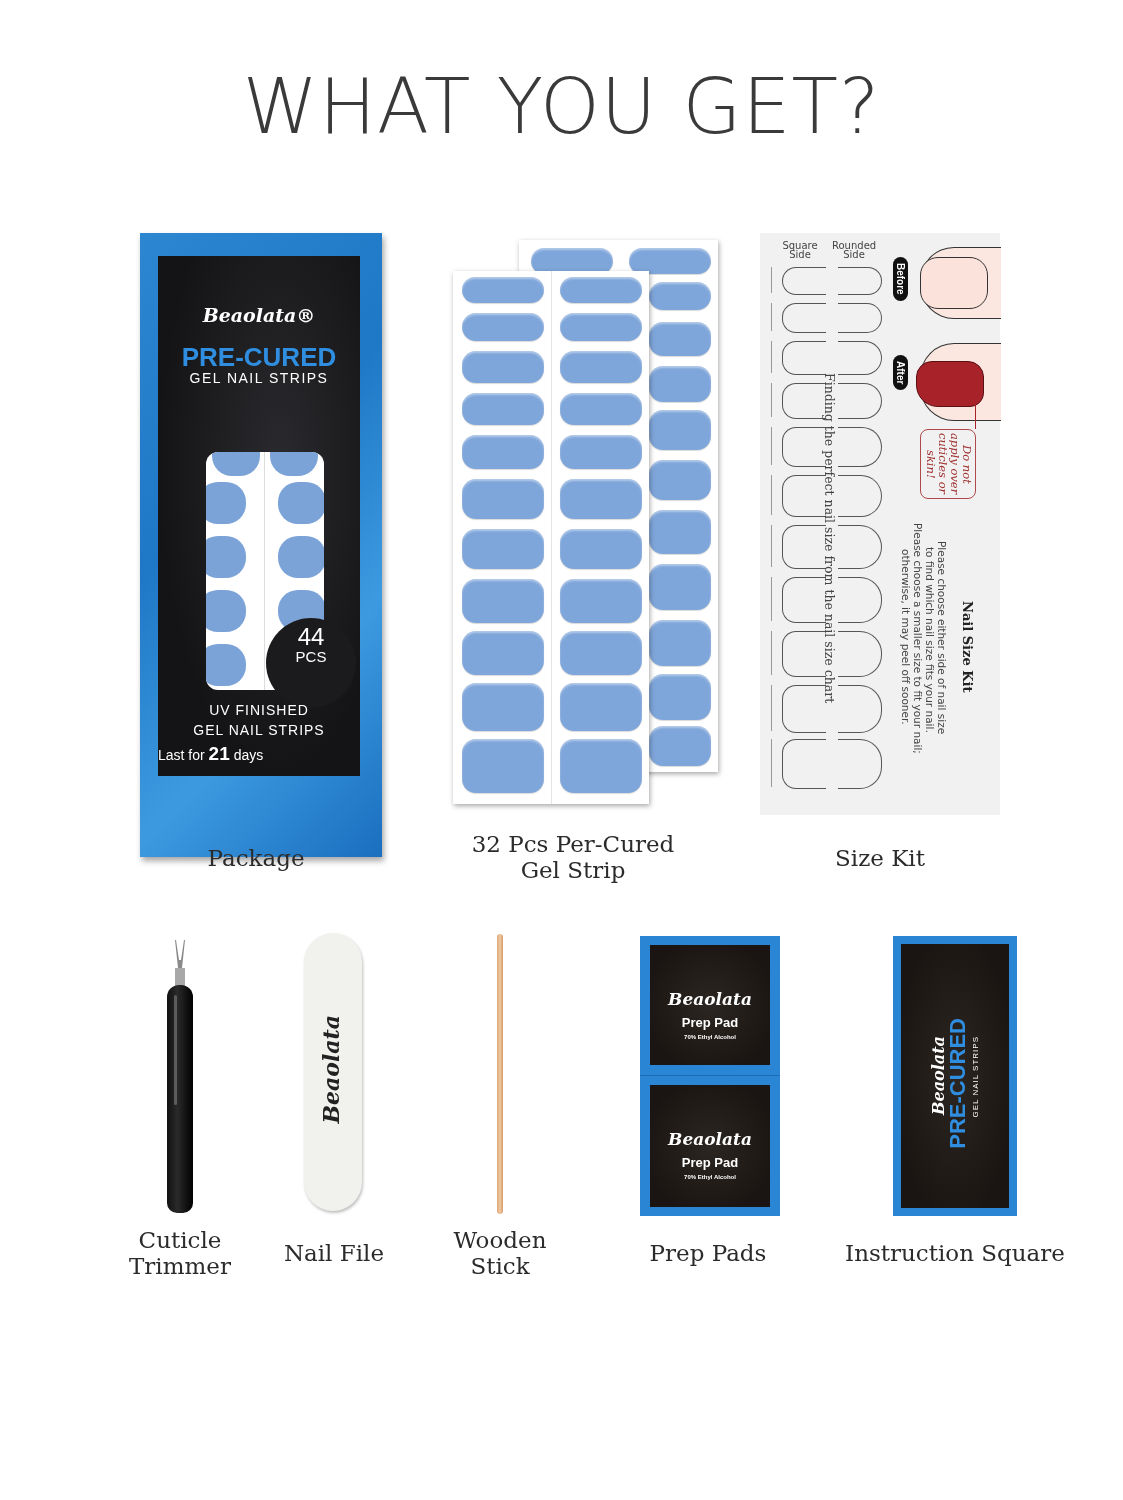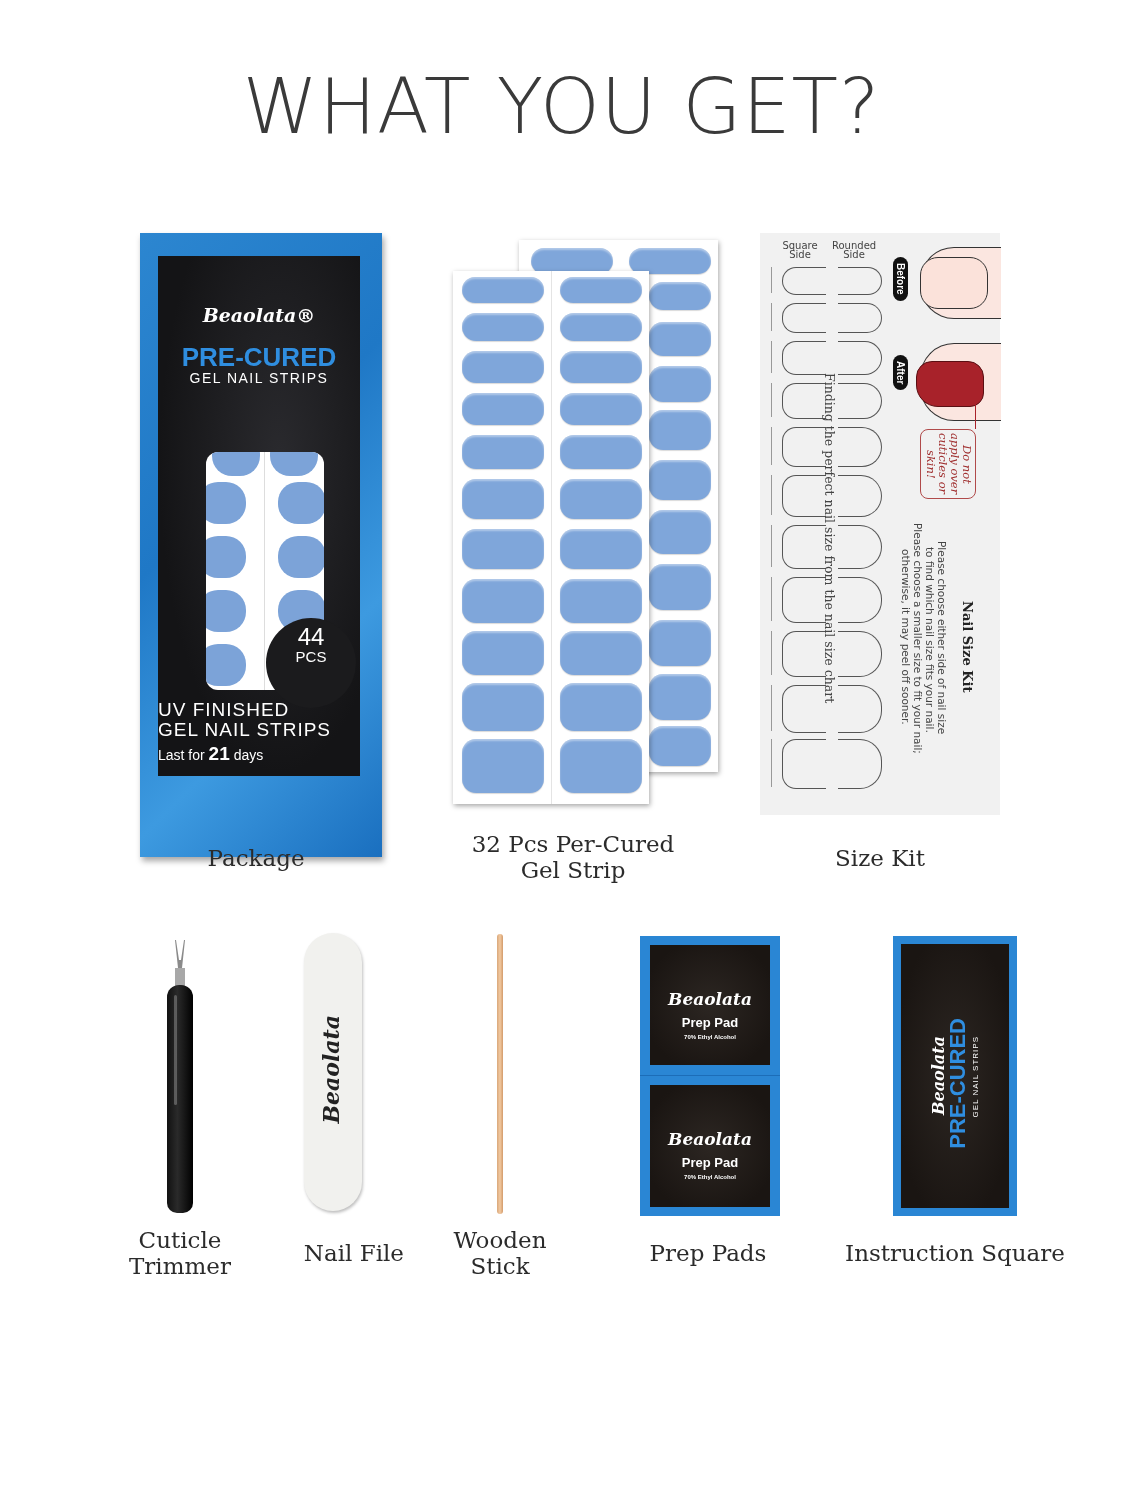--- a/index.html
+++ b/index.html
@@ -14,21 +14,21 @@
   .brand{font-family:"DejaVu Serif",serif;font-style:italic;font-weight:bold;color:#fff;text-align:center;}
   .pkg .brand{position:absolute;top:48px;left:0;width:202px;font-size:19px;}
   .pkg .pc{position:absolute;top:86px;left:0;width:202px;text-align:center;color:#2f8ee0;font-weight:bold;font-size:26px;letter-spacing:0px;font-family:"Liberation Sans",sans-serif;}
   .pkg .gns{position:absolute;top:114px;left:0;width:202px;text-align:center;color:#fff;font-size:14px;letter-spacing:1.5px;font-family:"Liberation Sans",sans-serif;}
   .pkg .nouv{position:absolute;top:152px;left:0;width:202px;text-align:center;color:#fff;font-size:14.5px;letter-spacing:1.5px;line-height:18px;font-family:"Liberation Sans",sans-serif;}
   .pkg .window{position:absolute;left:48px;top:196px;width:118px;height:238px;background:#fff;border-radius:12px;overflow:hidden;}
   .pkg .window .nl{position:absolute;width:48px;height:42px;background:#7ca3d8;border-radius:20px;}
   .pkg .badge{position:absolute;left:108px;top:362px;width:90px;height:90px;border-radius:50%;background:#1b1b1d;}
   .pkg .n44{position:absolute;left:118px;top:370px;width:70px;text-align:center;color:#fff;font-size:24px;line-height:22px;font-family:"Liberation Sans",sans-serif;}
   .pkg .pcs{position:absolute;left:118px;top:392px;width:70px;text-align:center;color:#fff;font-size:15px;font-family:"Liberation Sans",sans-serif;}
-  .pkg .uvf{position:absolute;top:444px;left:0;width:202px;color:#fff;font-size:19px;letter-spacing:1px;line-height:20px;font-family:"Liberation Sans",sans-serif;}
+  .pkg .uvf{position:absolute;top:444px;left:0;width:202px;text-align:center;color:#fff;font-size:14px;letter-spacing:1px;line-height:20px;font-family:"Liberation Sans",sans-serif;}
   .pkg .last{position:absolute;top:487px;left:0;width:202px;text-align:left;color:#fff;font-size:14px;font-family:"Liberation Sans",sans-serif;}
   .pkg .last b{font-size:19px;}
 
   
   .sheet{background:#fff;box-shadow:1px 2px 5px rgba(0,0,0,0.35);}
   .sheet .nail{position:absolute;background:#7fa6da;border-radius:14px;box-shadow:inset 0 2px 2px rgba(255,255,255,0.4),0 1px 1px rgba(0,0,0,0.15);}
 
   
   .kit{left:760px;top:233px;width:240px;height:582px;background:#f1f1f1;}
   .kit .hdr{position:absolute;font-size:10px;color:#444;text-align:center;line-height:9px;}
@@ -204,21 +204,21 @@
   <div style="position:absolute;left:7px;top:10px;width:3px;height:110px;background:rgba(255,255,255,0.25);border-radius:2px;"></div>
 </div>
 <div class="abs caption" style="left:110px;top:1227px;width:140px;">
   <div>Cuticle</div>
   <div>Trimmer</div>
 </div>
 
 <div class="abs file">
   <div class="vert" style="position:absolute;left:14px;top:82px;font-family:'DejaVu Serif',serif;font-style:italic;font-weight:bold;font-size:22px;color:#222;transform:rotate(180deg);">Beaolata</div>
 </div>
-<div class="abs caption" style="left:264px;top:1240px;width:140px;text-align:right;">Nail File</div>
+<div class="abs caption" style="left:264px;top:1240px;width:140px;">Nail File</div>
 
 <div class="abs stick"></div>
 <div class="abs caption" style="left:430px;top:1227px;width:140px;">
   <div>Wooden</div>
   <div>Stick</div>
 </div>
 
 <div class="abs pad" style="left:640px;top:936px;width:140px;height:280px;">
   <div class="pad-in" style="left:10px;top:9px;width:120px;height:120px;">
     <div class="pp-brand" style="top:44px;">Beaolata</div>

